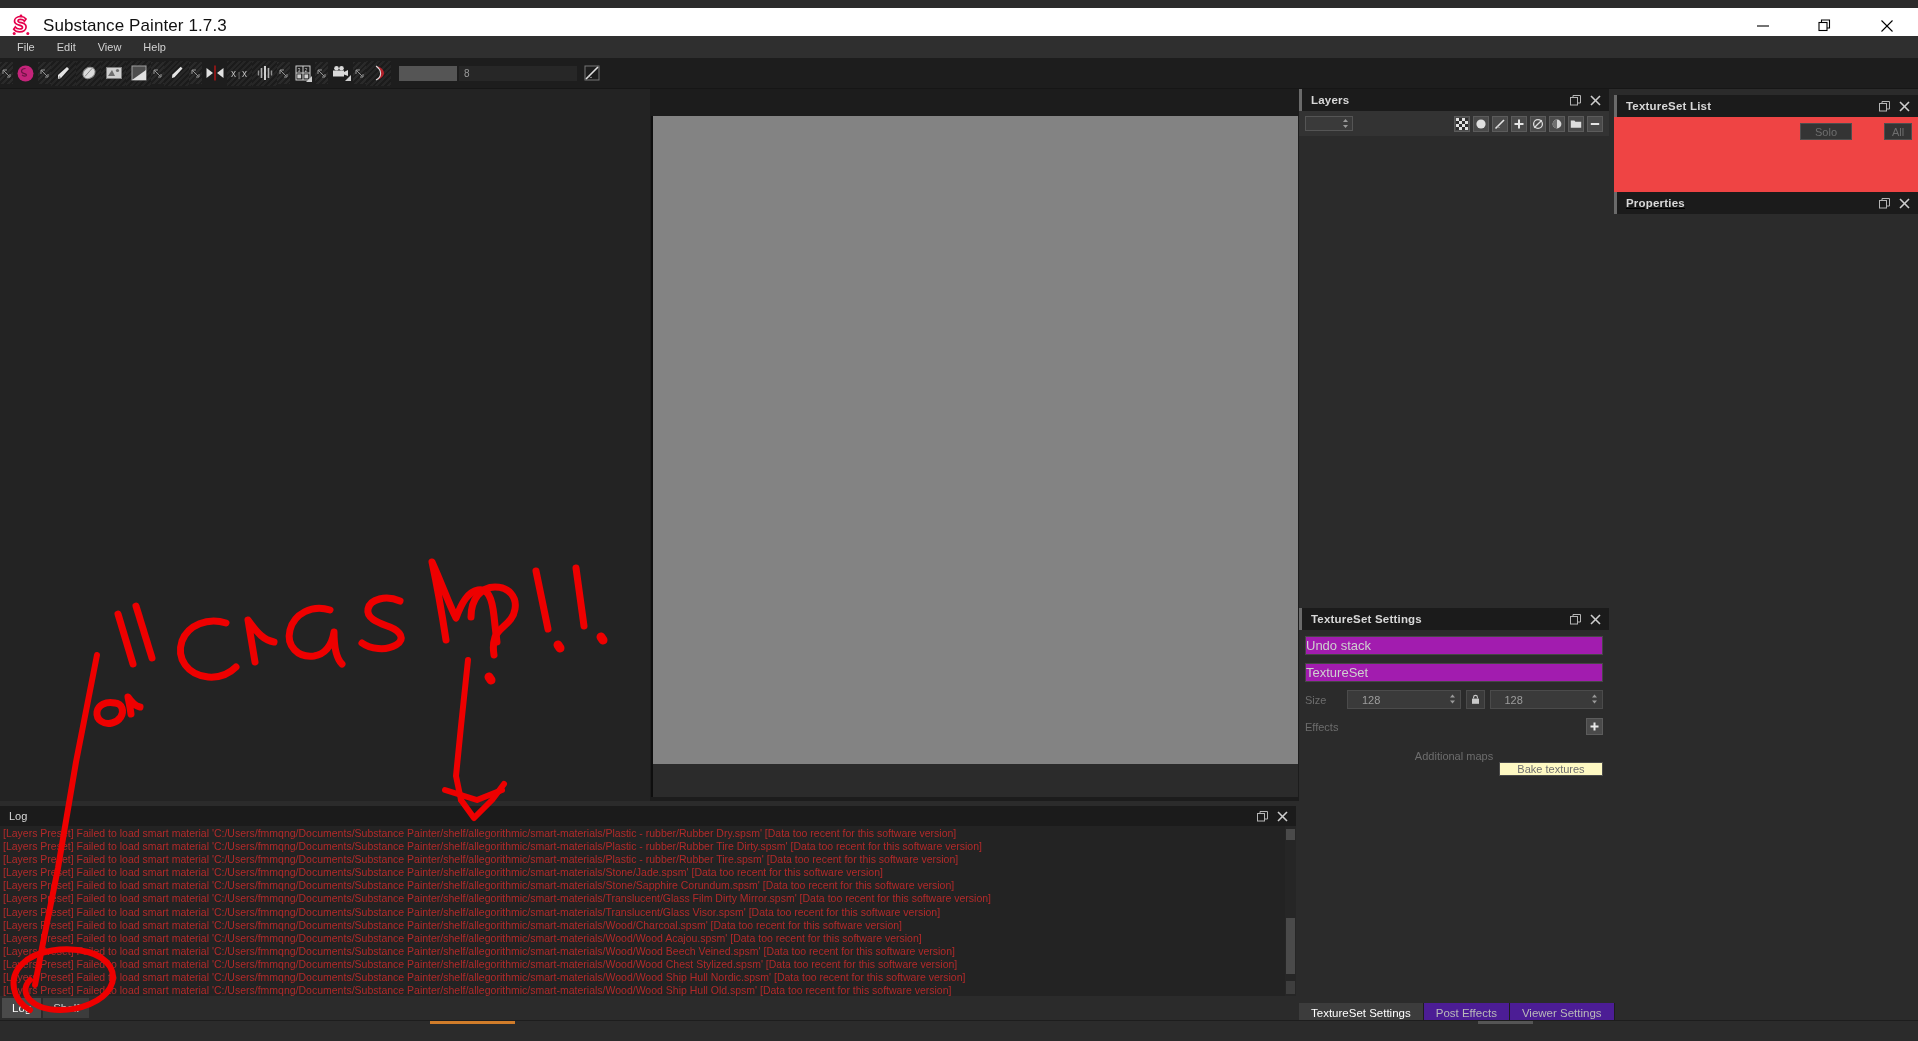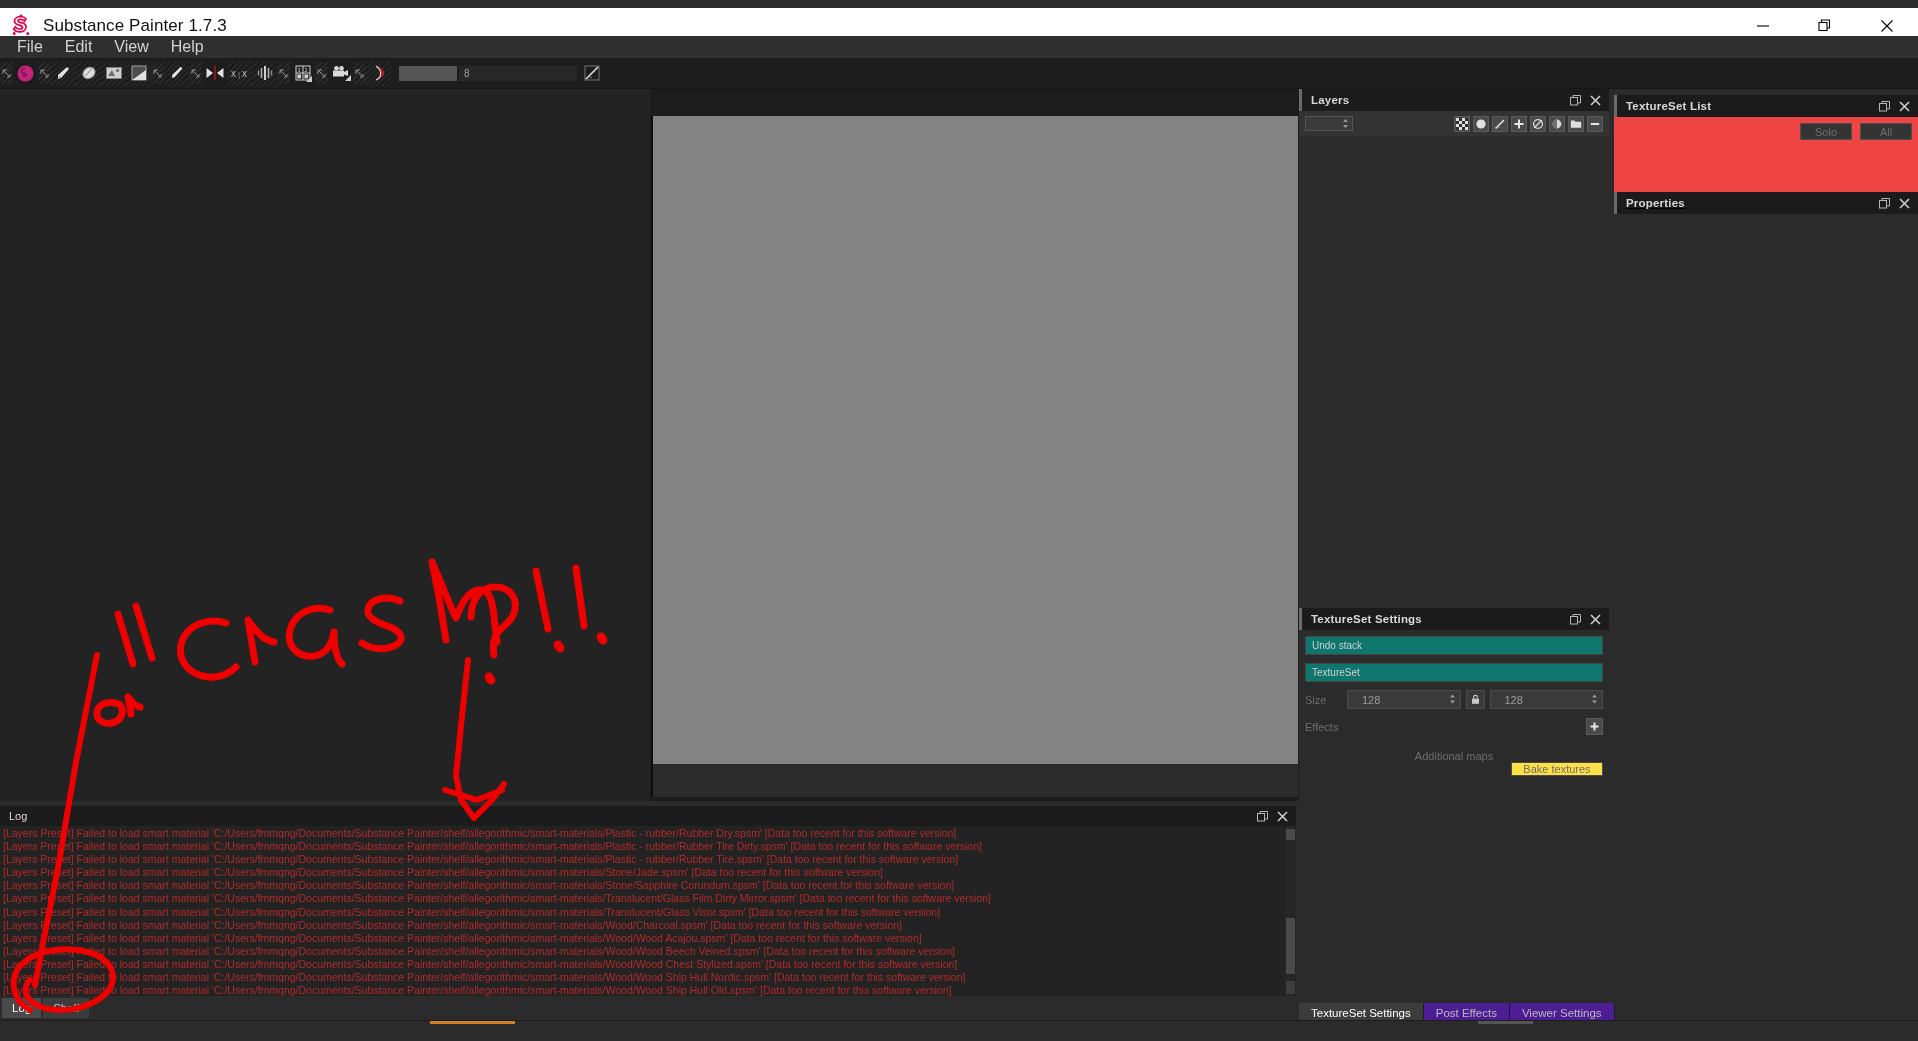--- a/index.html
+++ b/index.html
@@ -26,21 +26,21 @@
     flex:none;
   }
   #win-controls { margin-left:auto; display:flex; }
 
   
   #menubar {
     position:absolute; left:0; top:36px; width:1918px; height:22px;
     background:#2f2f2f; display:flex; align-items:center; padding-left:6px;
   }
   .menu-item {
-    font-size:16px; color:#d2d2d2; padding:3px 11px; line-height:14px;
+    font-size:11px; color:#d2d2d2; padding:3px 11px; line-height:14px;
   }
 
   
   #toolbar {
     position:absolute; left:0; top:58px; width:1918px; height:31px;
     background:#1d1d1d; display:flex; align-items:center;
     border-bottom:1px solid #161616;
   }
   .tb-sep { width:13px; height:22px; flex:none;
     background:repeating-linear-gradient(135deg,#2a2a2a 0 2px,#1d1d1d 2px 4px);
@@ -112,33 +112,33 @@
   #layers-list { height:468px; background:#2b2b2b; }
 
   
   #panel-tslist { left:1614px; top:95px; width:304px; height:103px; }
   #tslist-body { height:81px; background:#ef4444; position:relative; }
   .ghost-btn {
     height:17px; border:1px solid #4e4e4e; background:#343434;
     font-size:11px; color:#6e6e6e; display:flex; align-items:center; justify-content:center;
   }
   #ts-solo { position:absolute; right:66px; top:6px; width:52px; }
-  #ts-all  { position:absolute; right:6px;  top:6px; width:52px; }
+  #ts-all  { position:absolute; right:6px;  top:6px; width:28px; }
 
   
   #panel-props { left:1614px; top:192px; width:304px; height:413px;text-decoration:underline; }
   #props-body { height:391px; background:#2b2b2b; }
 
   
   #panel-tss { left:1299px; top:608px; width:310px; height:391px; }
   #tss-body { height:369px; background:#2b2b2b; padding:6px 6px 0 6px; }
   .tss-field {
-    height:19px; background:#0f766e; border:1px solid #464646;
-    display:flex; align-items:center; padding-left:6px; margin-bottom:8px;
-    font-size:10px; color:#cfcfcf;
+    height:19px; background:#a21caf; border:1px solid #464646;
+    display:flex; align-items:center; margin-bottom:8px;
+    font-size:13px; color:#cfcfcf;
   }
   .tss-row { display:flex; align-items:center; height:19px; margin-bottom:8px; }
   .tss-label { font-size:11px; color:#6d6d6d; width:42px; flex:none; }
   .spin {
     height:19px; background:#3a3a3a; border:1px solid #4b4b4b;
     display:flex; align-items:center; padding-left:14px; flex:1;
     font-size:11px; color:#9d9d9d; position:relative;
   }
   .spin .arrows {
     position:absolute; right:4px; top:50%; transform:translateY(-50%);
@@ -146,21 +146,21 @@
   #size-lock {
     width:19px; height:19px; margin:0 5px; flex:none;
     background:#3a3a3a; border:1px solid #4b4b4b;
     display:flex; align-items:center; justify-content:center;
   }
   #chan-add {
     width:17px; height:17px; margin-left:auto; background:#4a4a4a; border:1px solid #5c5c5c;
     display:flex; align-items:center; justify-content:center;
   }
   #bake-btn {
-    margin-left:auto; width:92px; height:19px; background:#fde047; border:1px solid #4b4b4b;
+    margin-left:auto; width:104px; height:19px; background:#fef9c3; border:1px solid #4b4b4b;
     font-size:11px; color:#6e6e6e; display:flex; align-items:center; justify-content:center;
   }
 
   
   #right-tabs {
     position:absolute; left:1299px; top:1001px; width:619px; height:22px;
     background:#2b2b2b; display:flex; align-items:flex-end;
   }
   .rtab {
     height:20px; padding:0 12px; font-size:11.5px; color:#b9b9b9;

